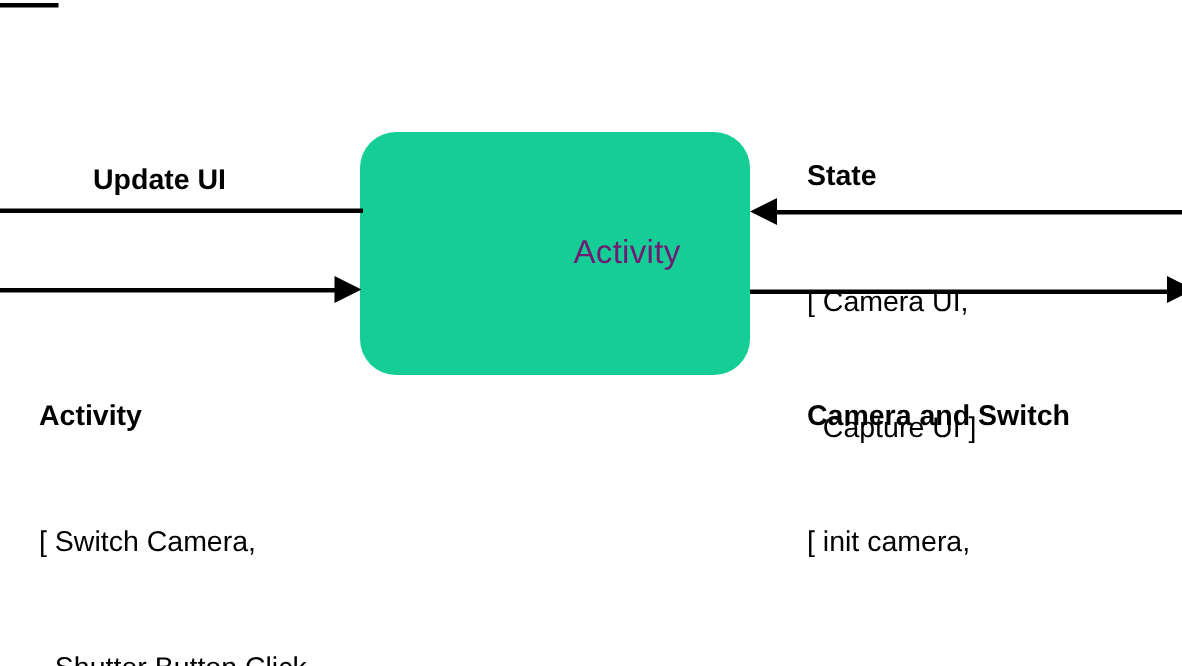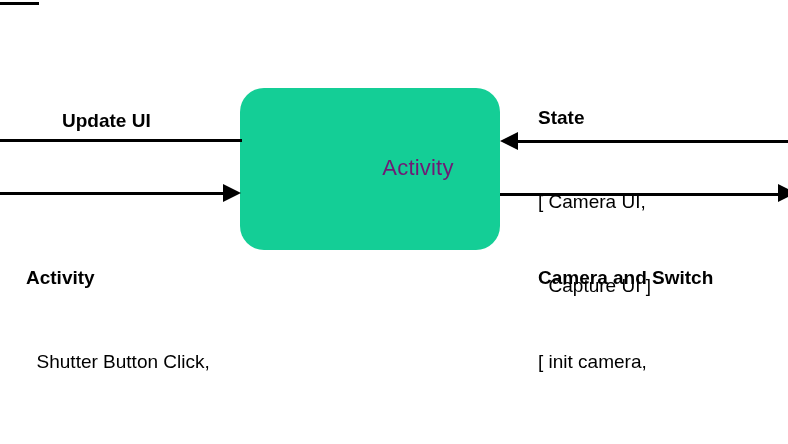--- a/index.html
+++ b/index.html
@@ -118,20 +118,21 @@
   <div class="activity-label">Activity</div>
 
   <div class="line line-update-ui"></div>
   <div class="txt label-update-ui">Update UI</div>
 
   <div class="line line-actions"></div>
   <div class="arrow arrow-right arrow-actions"></div>
 
   <div class="txt block-actions">
     <span class="hd">Activity</span>
+    <span class="ln">[ Switch Camera,</span>
     <span class="ln">  Shutter Button Click,</span>
     
     
     
   </div>
 
   <div class="line line-state"></div>
   <div class="arrow arrow-left arrow-state"></div>
 
   <div class="txt block-state">

